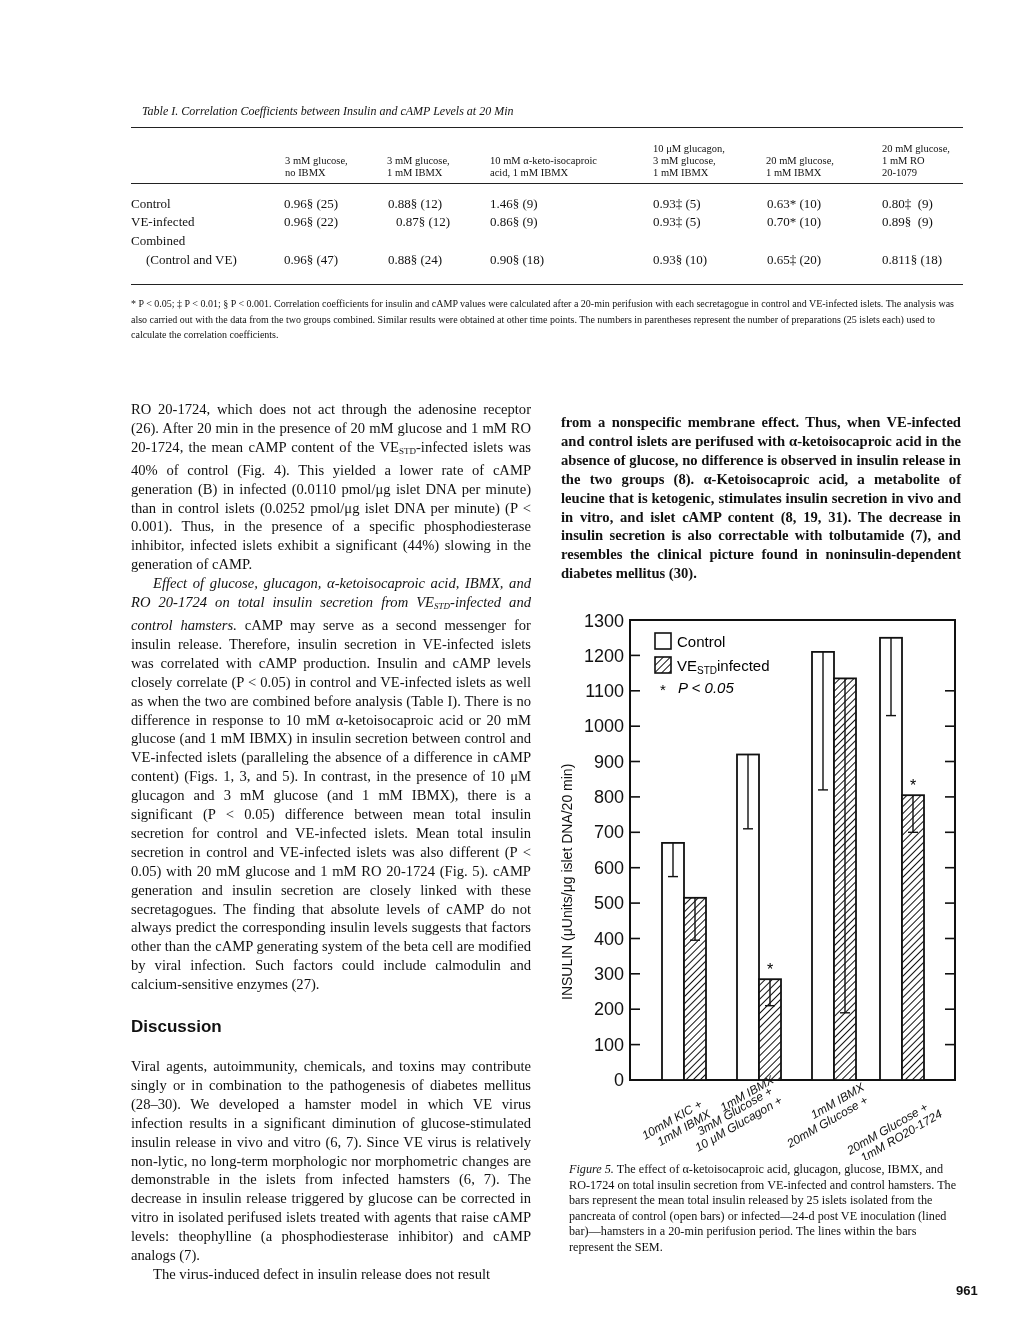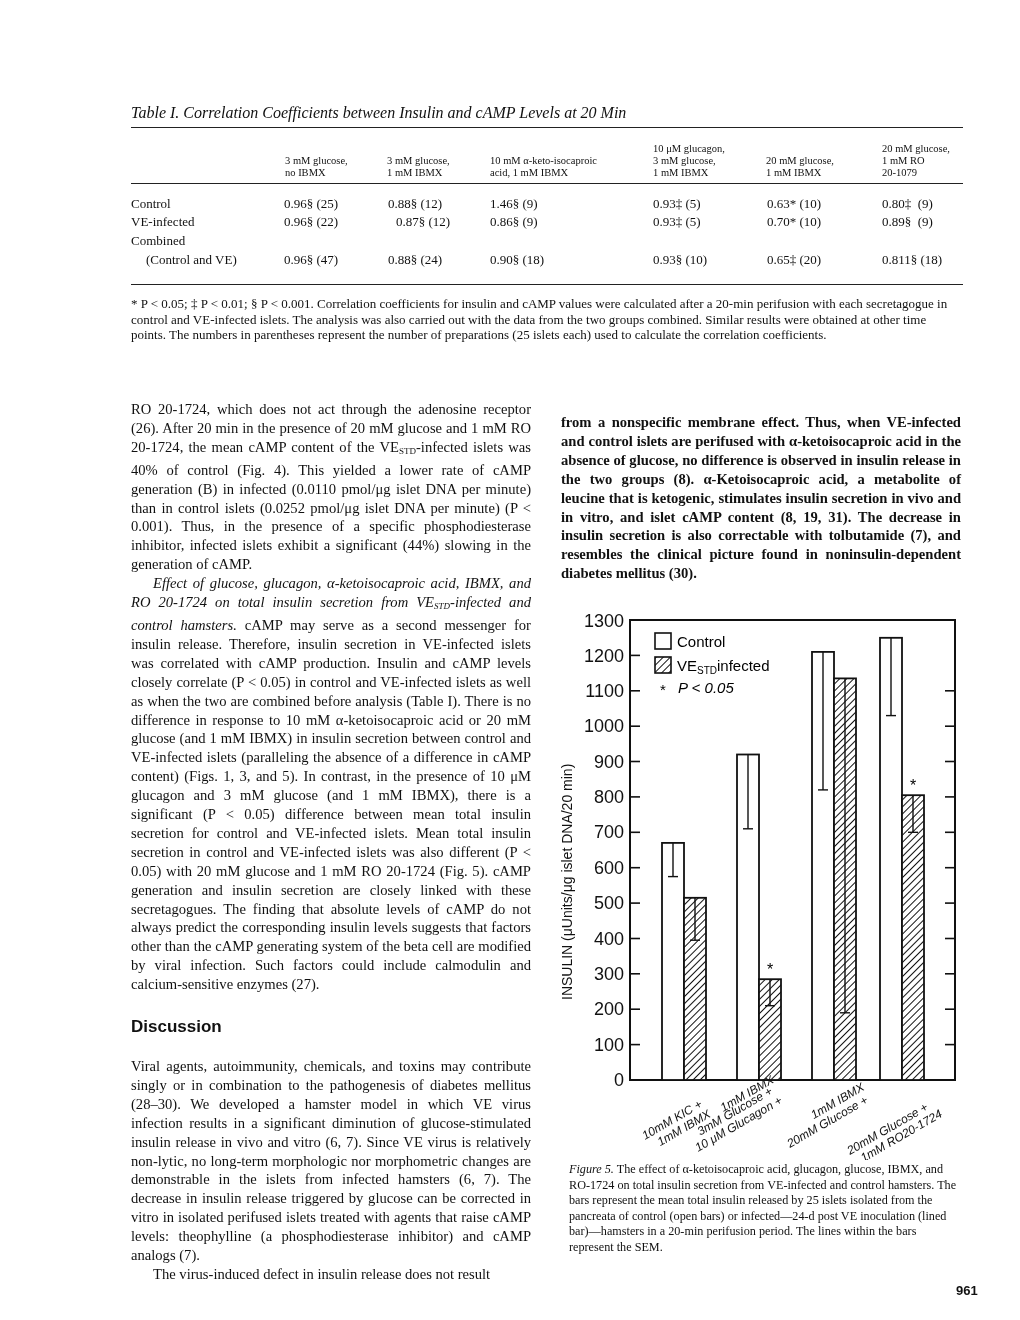--- a/index.html
+++ b/index.html
@@ -1,23 +1,23 @@
 <!DOCTYPE html>
 <html><head>
 <meta charset="utf-8">
 <style>
   html, body { margin: 0; padding: 0; background: #ffffff; }
   body { width: 1020px; height: 1320px; position: relative; overflow: hidden; color: #111; font-family: "Liberation Serif", serif; }
 
   
-  .table-title { position: absolute; left: 131px; top: 104px; font-style: italic; font-size: 16px; }
+  .table-title { position: absolute; left: 142px; top: 104px; font-style: italic; font-size: 12px; }
   .rule { position: absolute; background: #222; height: 1px; }
   .tbl-head { position: absolute; font-size: 10.5px; line-height: 12px; }
   .tbl-cell { position: absolute; font-size: 13px; line-height: 16px; white-space: nowrap; }
-  .footnote { position: absolute; left: 131px; top: 296px; width: 832px; font-size: 13px; line-height: 15.5px; }
+  .footnote { position: absolute; left: 131px; top: 296px; width: 832px; font-size: 10px; line-height: 15.5px; }
 
   
   .col-text { position: absolute; font-size: 14.6px; line-height: 18.9px; text-align: justify; }
   .col-text p { margin: 0; }
   .col-text .indent { text-indent: 22px; }
   .sub { font-size: 9px; vertical-align: -2px; }
   .heading-sans { font-family: "Liberation Sans", sans-serif; font-weight: bold; font-size: 17px; }
 
   .caption { position: absolute; left: 569px; top: 1162px; width: 392px; font-size: 12.2px; line-height: 15.6px; }
   .running-footer { position: absolute; left: 480px; top: 1359px; font-style: italic; font-size: 19px; }

